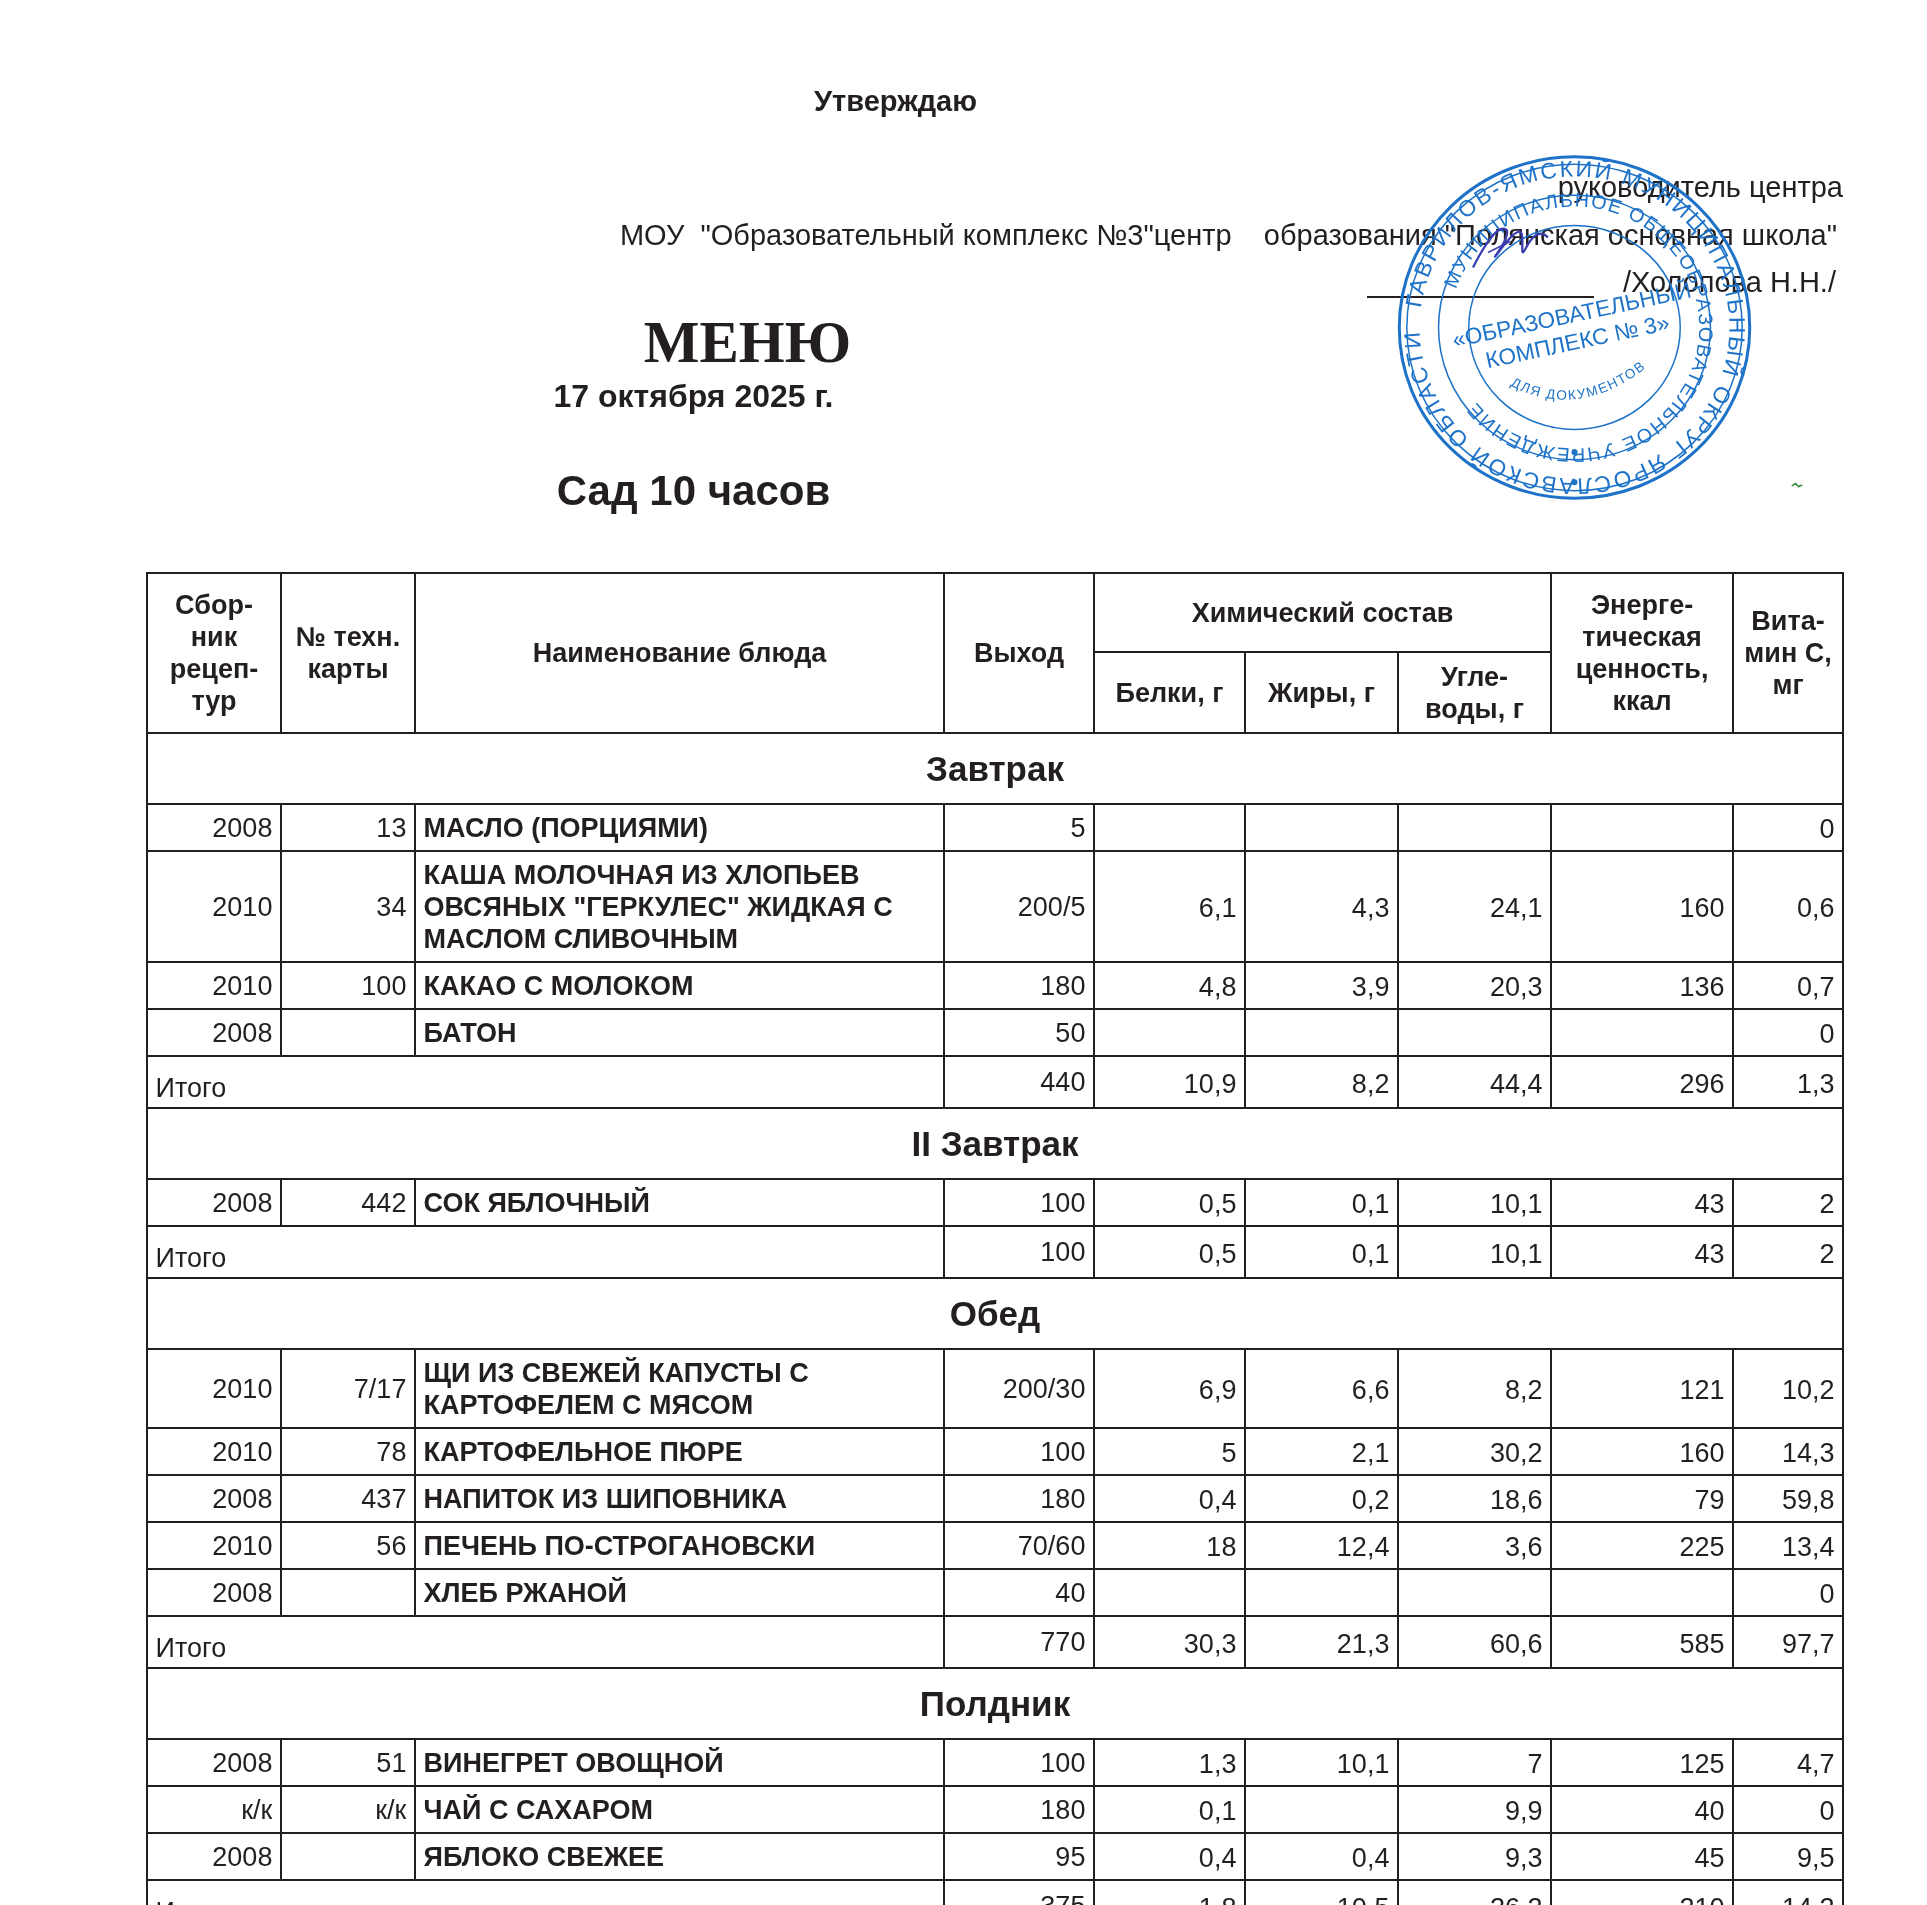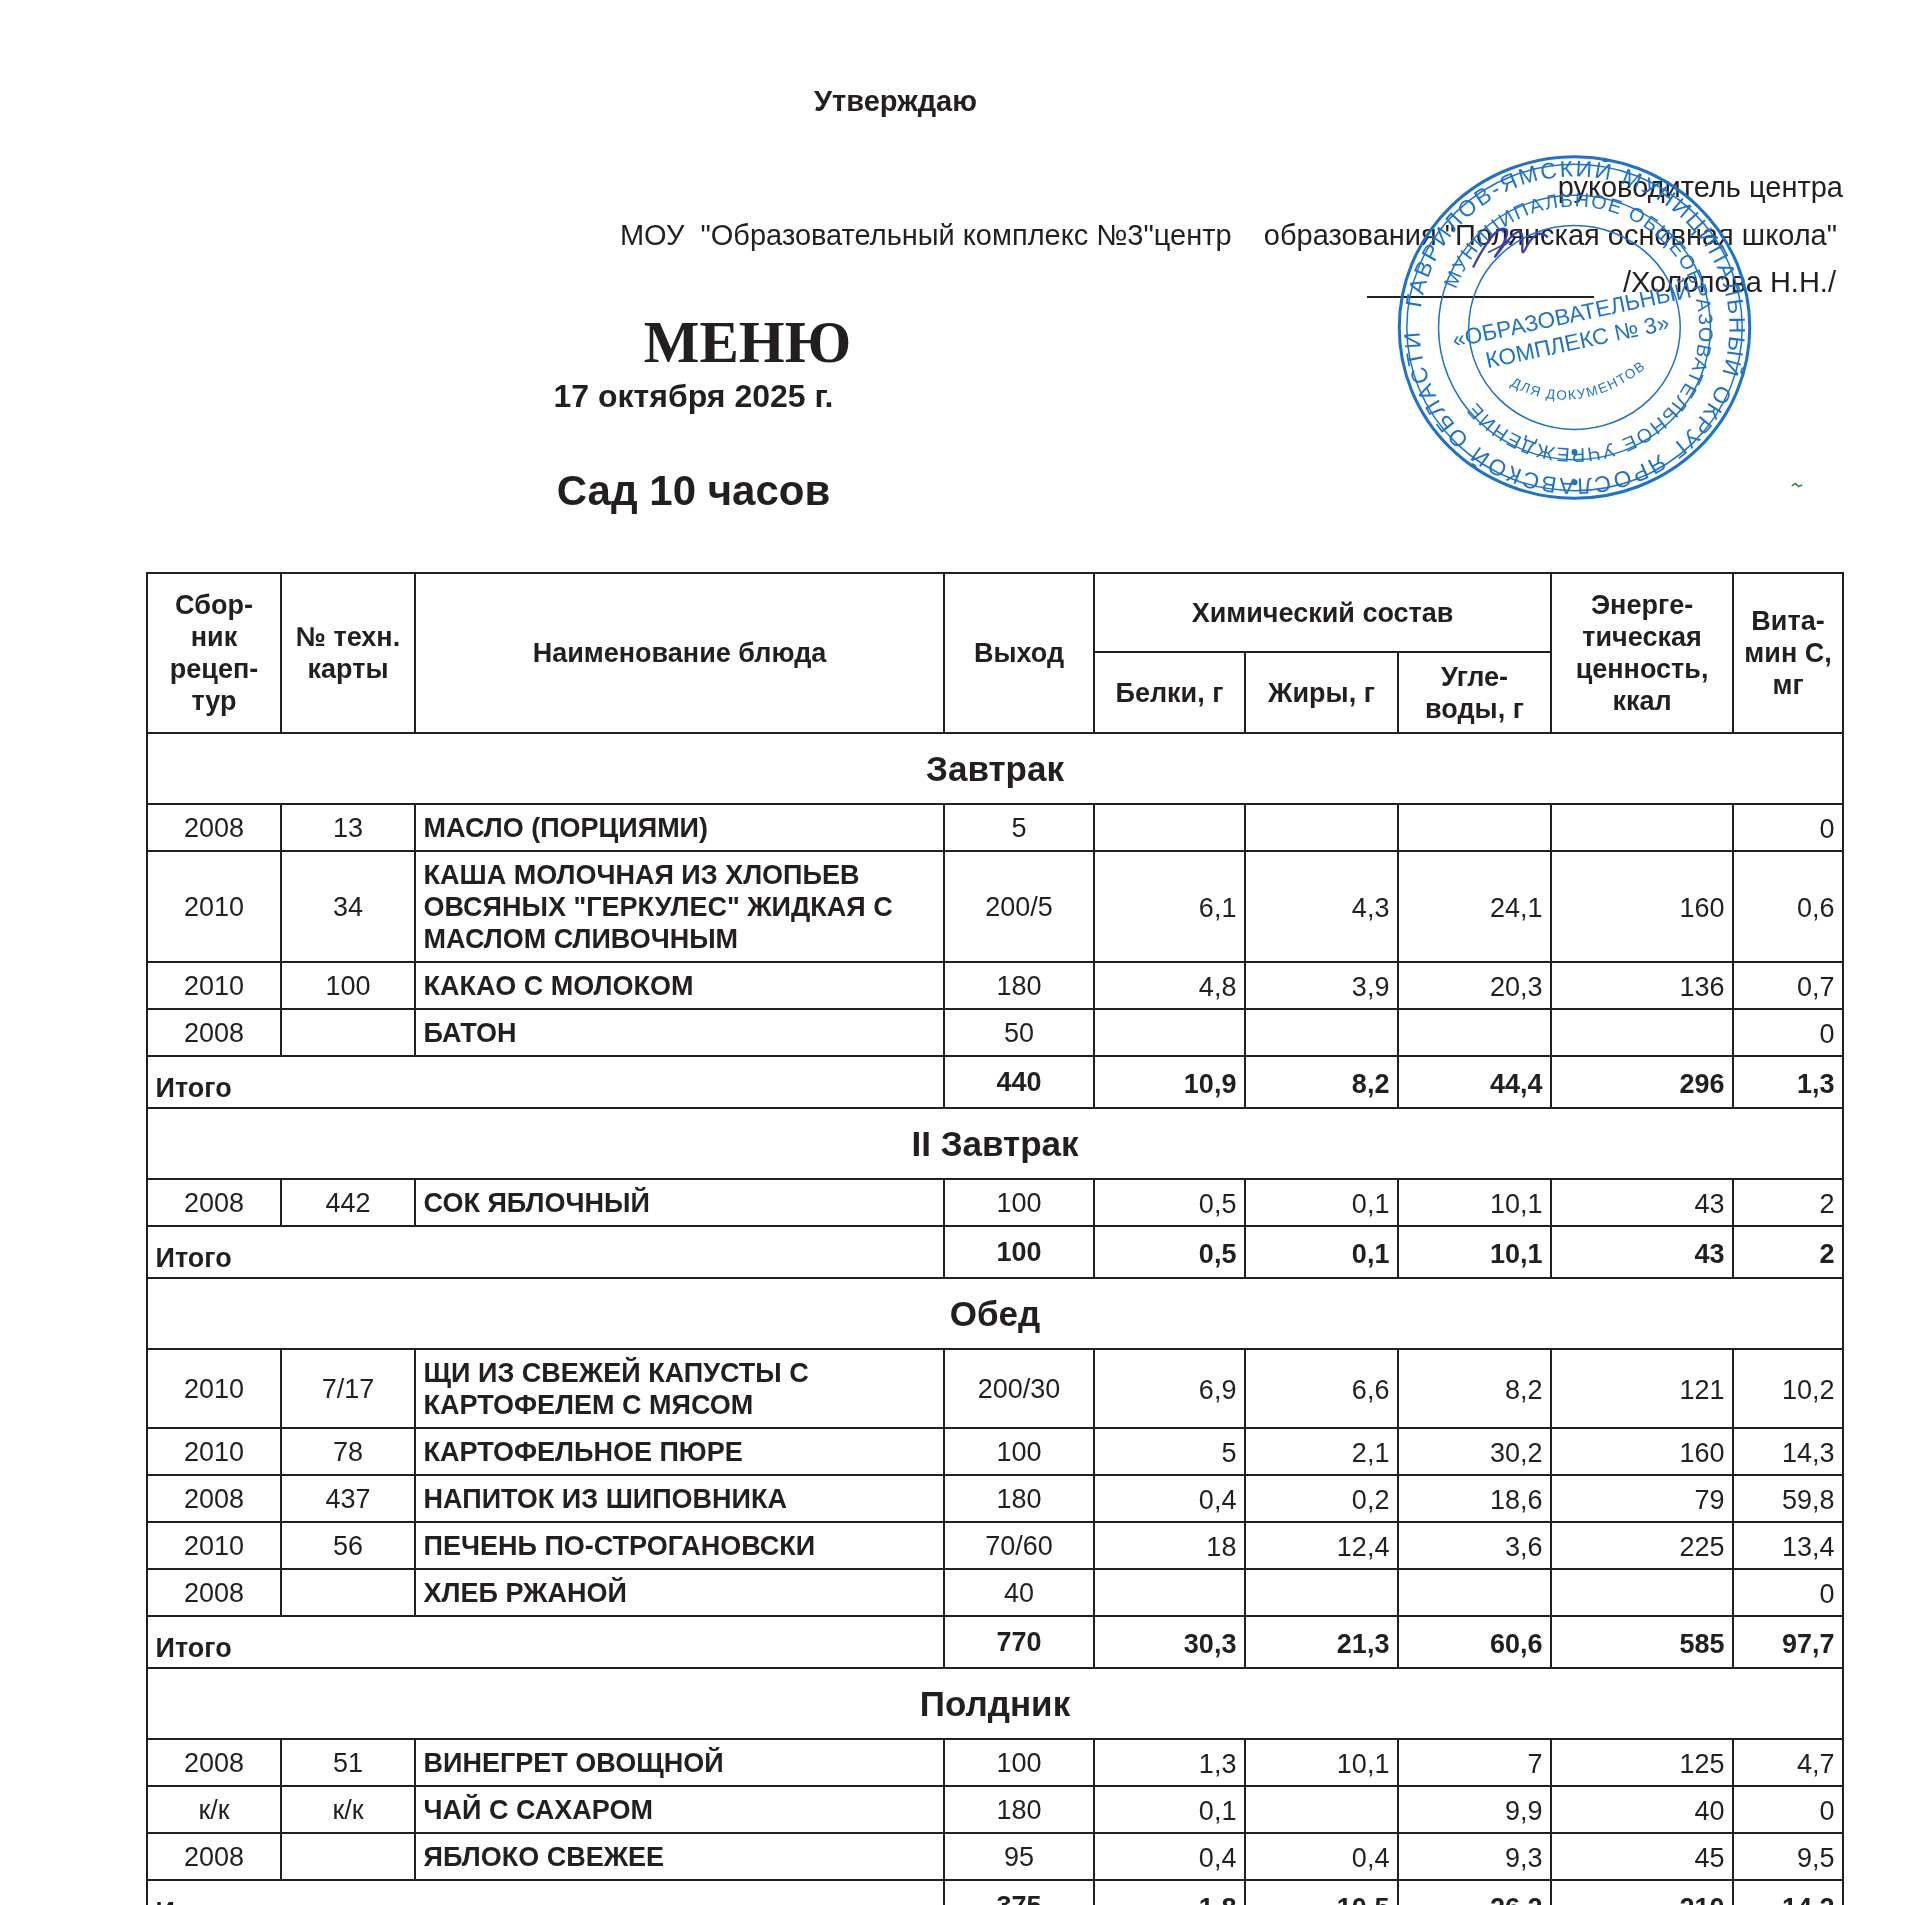--- a/index.html
+++ b/index.html
@@ -16,28 +16,28 @@
   .menu-group { left: 0; width: 1927px; top: 467px; text-align: center; font-weight: bold; font-size: 42px; transform: translateX(-270px); }
 
   .stamp { left: 1393px; top: 150px; width: 363px; height: 355px; pointer-events: none; }
   .signature { left: 1465px; top: 215px; width: 91px; height: 60px; pointer-events: none; }
   .green-mark { left: 1791px; top: 482px; width: 12px; height: 7.6px; }
 
   table.menu { position: absolute; left: 146px; top: 572px; width: 1695px; border-collapse: collapse; table-layout: fixed; }
   table.menu td, table.menu th { border: 2.3px solid #231f20; padding: 0 7.6px; font-size: 27px; line-height: 32px; }
   table.menu th { font-weight: bold; text-align: center; vertical-align: middle; }
   .c-num { text-align: right; vertical-align: top; padding-top: 3px !important; }
-  .c-ctr { text-align: center; vertical-align: middle; margin-left: 9px; }
+  .c-ctr { text-align: right; vertical-align: middle; margin-left: 9px; }
   .c-name { text-align: left; vertical-align: middle; font-weight: bold; }
   tr.section td { text-align: center; font-weight: bold; font-size: 35px; height: 69px; }
   tr.item td { height: 42px; }
   tr.item td.c-num { vertical-align: middle; }
   tr.tall3 td { height: 106px; }
   tr.tall2 td { height: 74px; }
-  tr.total td { height: 47px; font-weight: bold; }
+  tr.total td { height: 47px; font-weight: normal; }
   tr.total td.label { text-align: left; vertical-align: bottom; padding-bottom: 3px; }
   tr.total td.c-num { vertical-align: middle; }
 </style>
 </head>
 <body>
 
 <div class="abs approve-title">Утверждаю</div>
 <div class="abs approve-line1">руководитель центра</div>
 <div class="abs approve-line2">МОУ  "Образовательный комплекс №3"центр    образования "Полянская основная школа"</div>
 <div class="abs sign-line"></div>

